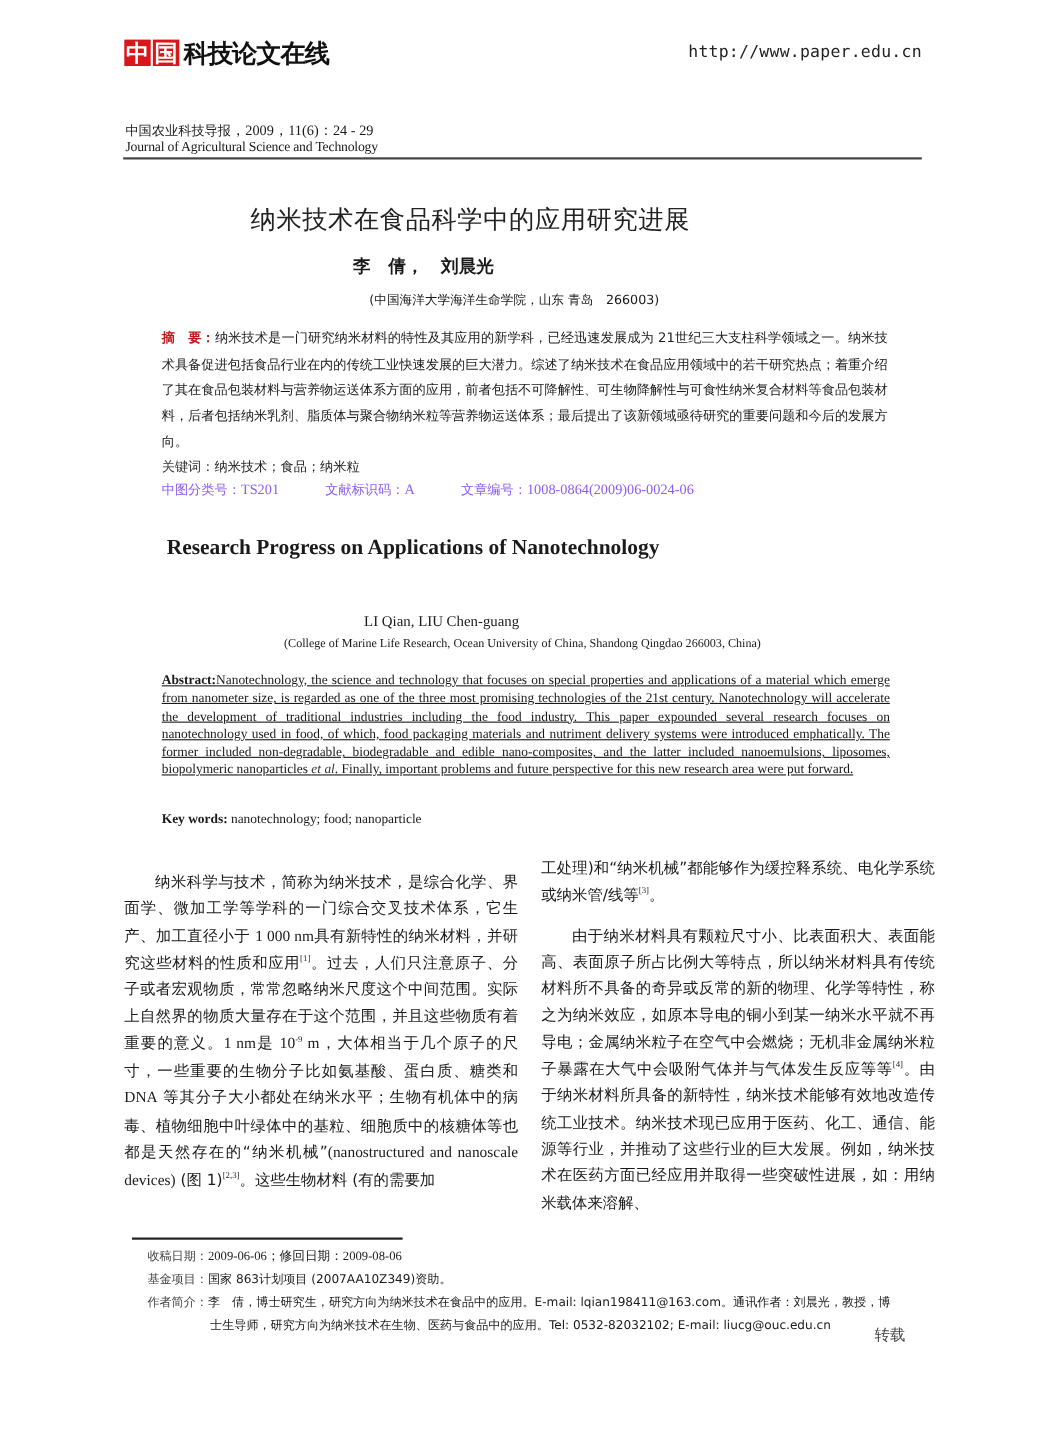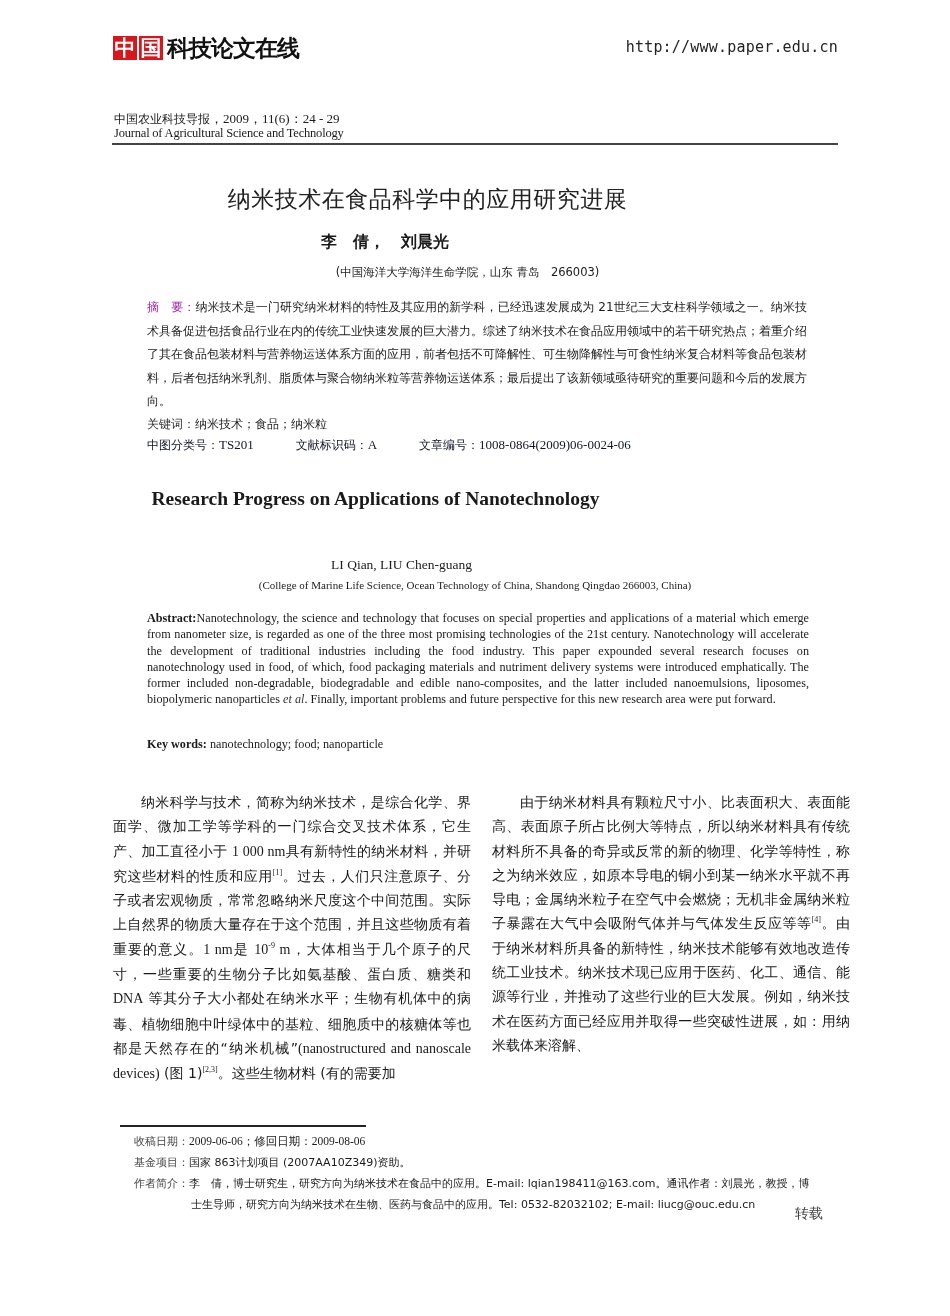--- a/index.html
+++ b/index.html
@@ -19,33 +19,33 @@
   .journal-en { left: 114px; top: 126px; font-family: "Liberation Serif", serif; font-size: 12.5px; letter-spacing: -0.2px; }
   .rule-top { left: 112px; top: 143px; width: 726px; height: 2px; background: #444; }
 
   
   .title-cn { left: 0; width: 855px; top: 184px; text-align: center; font-family: "DejaVu Serif", serif; font-size: 23px; color: #222; letter-spacing: 0.5px; }
   .authors-cn { left: 0; width: 770px; top: 232px; text-align: center; font-family: "DejaVu Sans", sans-serif; font-weight: bold; font-size: 16px; }
   .affil-cn { left: 0; width: 935px; top: 265px; text-align: center; font-family: "DejaVu Sans", sans-serif; font-size: 11.5px; }
 
   
   .abs-cn { left: 147px; top: 296px; width: 660px; font-family: "DejaVu Sans", sans-serif; font-size: 12px; line-height: 23.5px; text-align: justify; }
-  .abs-cn .lbl { font-family: "DejaVu Serif", serif; color: #a21caf; }
+  .abs-cn .lbl { font-family: "DejaVu Serif", serif; color: #b91c1c; font-weight: bold; }
   .kw-cn { left: 147px; top: 416px; font-family: "DejaVu Sans", sans-serif; font-size: 12px; }
   .kw-cn .lbl { font-family: Liberation Mono, monospace; color: #333; }
-  .meta-cn { left: 147px; top: 437px; font-family: "DejaVu Serif", serif; font-size: 12px; color: #0f172a; display: flex; }
+  .meta-cn { left: 147px; top: 437px; font-family: "DejaVu Serif", serif; font-size: 12px; color: #8b5cf6; display: flex; }
   .meta-cn .it { margin-right: 42px; }
   .meta-cn .n { font-family: "Liberation Serif", serif; font-size: 13px; }
 
   
   .title-en { left: 0; width: 751px; top: 484px; text-align: center; font-family: "Liberation Serif", serif; font-weight: bold; font-size: 19.5px; line-height: 30px; }
   .authors-en { left: 0; width: 803px; top: 557px; text-align: center; font-family: "Liberation Serif", serif; font-size: 13.5px; }
   .affil-en { left: 0; width: 950px; top: 579px; text-align: center; font-family: "Liberation Serif", serif; font-size: 11px; }
 
-  .abs-en { left: 147px; top: 610px; width: 662px; font-family: "Liberation Serif", serif; font-size: 12.2px; line-height: 16.3px; text-align: justify; }
+  .abs-en { left: 147px; top: 610px; width: 662px; font-family: "Liberation Serif", serif; font-size: 12.2px; line-height: 16.3px; text-align: justify; text-decoration: underline; }
   .abs-en b { font-weight: bold; }
   .abs-en i { color: #333; }
   .kw-en { left: 147px; top: 737px; font-family: "Liberation Serif", serif; font-size: 12.2px; }
 
   
   .col { top: 778px; width: 358px; font-family: "DejaVu Sans", sans-serif; font-size: 14px; line-height: 24.3px; text-align: justify; color: #1a1a1a; }
   .col p { margin: 0; }
   .col .ind { text-indent: 28px; margin-top: 12px; }
   .col-left { left: 113px; }
   .col-right { left: 492px; }
@@ -92,34 +92,35 @@
 <div class="abs meta-cn">
   <span class="it"><span>中图分类号：</span><span class="n">TS201</span></span>
   <span class="it"><span>文献标识码：</span><span class="n">A</span></span>
   <span class="it"><span>文章编号：</span><span class="n">1008-0864(2009)06-0024-06</span></span>
 </div>
 
 <div class="abs title-en">
   <div>Research Progress on Applications of Nanotechnology</div>
 </div>
 <div class="abs authors-en">LI Qian,  LIU Chen-guang</div>
-<div class="abs affil-en">(College of Marine Life Science, Ocean Technology of China,  Shandong Qingdao 266003,  China)</div>
+<div class="abs affil-en">(College of Marine Life Research, Ocean University of China,  Shandong Qingdao 266003,  China)</div>
 
 <div class="abs abs-en">
   <b>Abstract:</b><span>Nanotechnology,  the science and technology that focuses on special properties and applications of a material which emerge from nanometer size,  is regarded as one of the three most promising technologies of the 21st century. Nanotechnology will accelerate the development of traditional industries including the food industry.  This paper expounded several research focuses on nanotechnology used in food,  of which,  food packaging materials and nutriment delivery systems were introduced emphatically.  The former included non-degradable,  biodegradable and edible nano-composites,  and the latter included nanoemulsions,  liposomes,  biopolymeric nanoparticles </span><i>et al</i><span>.  Finally,  important problems and future perspective for this new research area were put forward.</span>
 </div>
 <div class="abs kw-en">
   <b>Key words:</b><span> nanotechnology;  food;  nanoparticle</span>
 </div>
 
 <div class="abs col col-left">
   <p class="ind"><span>纳米科学与技术，简称为纳米技术，是综合化学、界面学、微加工学等学科的一门综合交叉技术体系，它生产、加工直径小于 </span><span class="lat">1 000 nm</span><span>具有新特性的纳米材料，并研究这些材料的性质和应用</span><sup>[1]</sup><span>。过去，人们只注意原子、分子或者宏观物质，常常忽略纳米尺度这个中间范围。实际上自然界的物质大量存在于这个范围，并且这些物质有着重要的意义。</span><span class="lat">1 nm</span><span>是 </span><span class="lat">10</span><sup>-9</sup><span class="lat"> m</span><span>，大体相当于几个原子的尺寸，一些重要的生物分子比如氨基酸、蛋白质、糖类和 </span><span class="lat">DNA</span><span> 等其分子大小都处在纳米水平；生物有机体中的病毒、植物细胞中叶绿体中的基粒、细胞质中的核糖体等也都是天然存在的“纳米机械”</span><span class="lat">(nanostructured and nanoscale devices)</span><span> (图 1)</span><sup>[2,3]</sup><span>。这些生物材料 (有的需要加</span></p>
 </div>
 
 <div class="abs col col-right">
+  <p><span>工处理)和“纳米机械”都能够作为缓控释系统、电化学系统或纳米管/线等</span><sup>[3]</sup><span>。</span></p>
   <p class="ind"><span>由于纳米材料具有颗粒尺寸小、比表面积大、表面能高、表面原子所占比例大等特点，所以纳米材料具有传统材料所不具备的奇异或反常的新的物理、化学等特性，称之为纳米效应，如原本导电的铜小到某一纳米水平就不再导电；金属纳米粒子在空气中会燃烧；无机非金属纳米粒子暴露在大气中会吸附气体并与气体发生反应等等</span><sup>[4]</sup><span>。由于纳米材料所具备的新特性，纳米技术能够有效地改造传统工业技术。纳米技术现已应用于医药、化工、通信、能源等行业，并推动了这些行业的巨大发展。例如，纳米技术在医药方面已经应用并取得一些突破性进展，如：用纳米载体来溶解、</span></p>
 </div>
 
 <div class="abs rule-foot"></div>
 <div class="abs fn fn1">
   <span class="lbl">收稿日期：</span><span class="lat">2009-06-06；修回日期：2009-08-06</span>
 </div>
 <div class="abs fn fn2">
   <span class="lbl">基金项目：</span><span>国家 863计划项目 (2007AA10Z349)资助。</span>
 </div>

